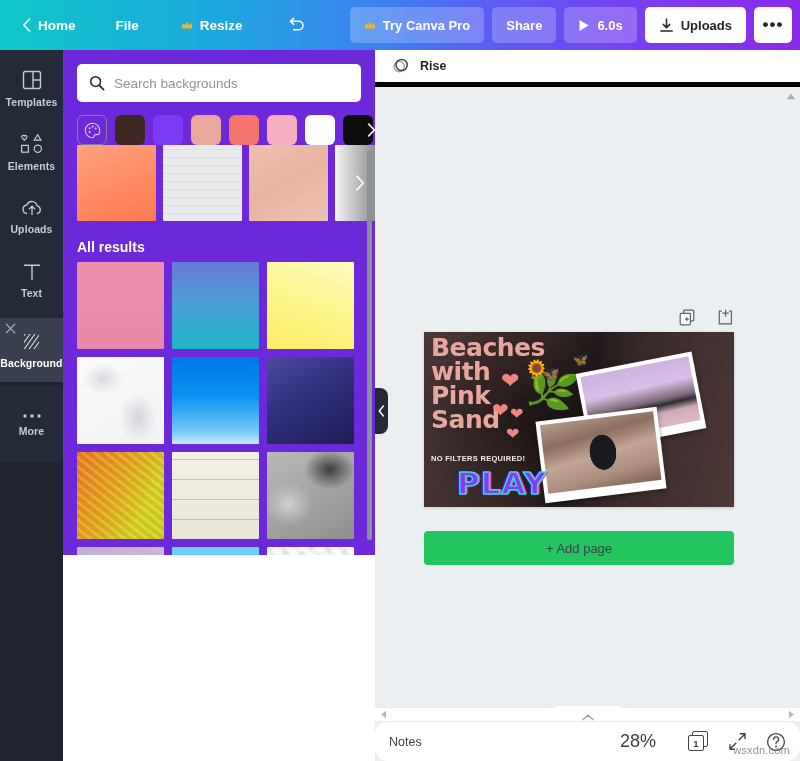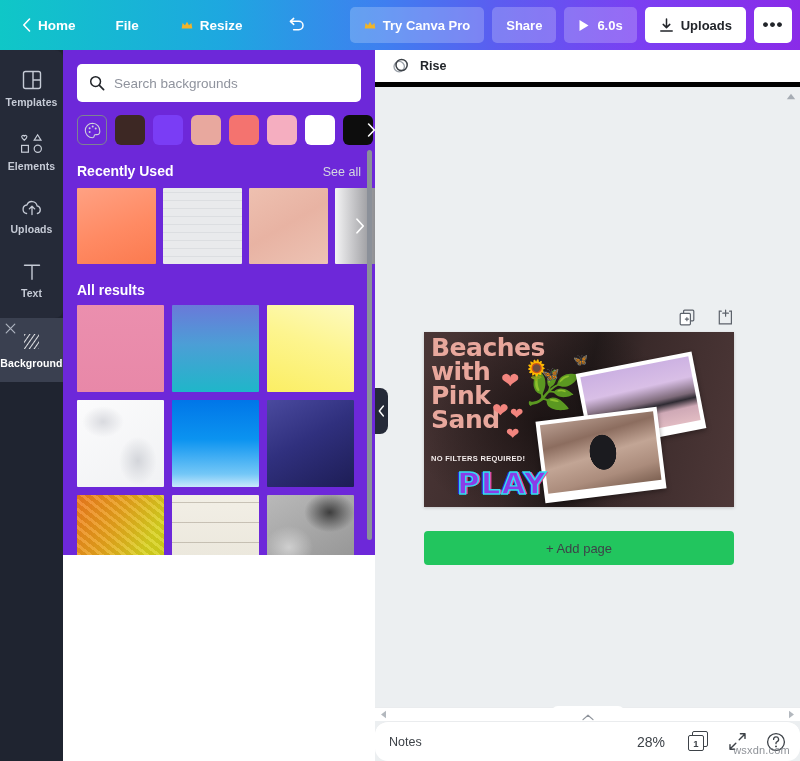--- a/index.html
+++ b/index.html
@@ -223,21 +223,21 @@
     color: #8d929a; font-size: 9px; cursor: pointer;
   }
 
   .ed-footer {
     position: absolute; left: 0; bottom: 0; width: 425px; height: 40px;
     background: #fff; border-top: 1px solid #eaecee;
     display: flex; align-items: center; padding: 0 14px; border-radius: 13px;
   }
   .ed-footer .notes { font-size: 12.5px; color: #3d4248; cursor: pointer; }
   .ed-footer .spacer { flex: 1; }
-  .zoomval { font-size: 14px; color: #3d4248; margin-right: 23px; cursor: pointer; }
+  .zoomval { font-size: 18px; color: #3d4248; margin-right: 32px; cursor: pointer; }
   .f-icon { margin-right: 19px; color: #3d4248; cursor: pointer; display: flex; }
   .f-icon:last-child { margin-right: 0; }
   .pagecount {
     position: relative; width: 21px; height: 21px;
   }
   .pc-back {
     position: absolute; left: 4px; top: 0; width: 16px; height: 16px;
     border: 1.4px solid #3d4248; border-radius: 2px; background: #fff;
   }
   .pc-front {
@@ -379,20 +379,32 @@
               <pattern id="hatch" width="4" height="4" patternUnits="userSpaceOnUse" patternTransform="rotate(35)">
                 <line x1="0" y1="0" x2="0" y2="4" stroke="#ffffff" stroke-width="1.7"></line>
               </pattern>
             </defs>
           <rect x="3" y="2" width="15" height="15" fill="url(#hatch)"></rect>
         </svg>
       </span>
       <span class="lbl">Background</span>
     </div>
 
+    <div class="rail-group" style="margin-top:4px">
+      <div class="rail-item">
+        <span>
+          <svg width="22" height="8" viewBox="0 0 22 8">
+              <circle cx="4" cy="4" r="1.7" fill="currentColor"></circle>
+              <circle cx="11" cy="4" r="1.7" fill="currentColor"></circle>
+              <circle cx="18" cy="4" r="1.7" fill="currentColor"></circle>
+            </svg>
+        </span>
+        <span class="lbl">More</span>
+      </div>
+    </div>
   </div>
 
   <div class="panel">
 
     <div class="search-wrap">
       <div class="search">
         <span>
           <svg width="16" height="16" viewBox="0 0 16 16">
               <circle cx="6.6" cy="6.6" r="4.9" stroke="#22252a" stroke-width="1.5" fill="none"></circle>
               <path d="M10.4 10.4 14.6 14.6" stroke="#22252a" stroke-width="1.7" fill="none" stroke-linecap="round"></path>
@@ -420,24 +432,20 @@
       <div class="sw" style="background:#ffffff"></div>
       <div class="sw sw-last" style="background:#0d0d0d">
         <span class="sw-chev">
           <svg width="9" height="14" viewBox="0 0 9 14">
               <path d="M1.6 1 7.3 7l-5.7 6" stroke="#fff" stroke-width="1.6" fill="none" stroke-linecap="round" stroke-linejoin="round"></path>
             </svg>
         </span>
       </div>
     </div>
 
-    <div class="sec-head">
-      <span class="sec-title">Recently Used</span>
-      <span class="sec-link">See all</span>
-    </div>
 
     <div class="recent-row">
       <div class="th" style="background:linear-gradient(160deg,#ffa183 0%,#ff8a63 55%,#fb7a4f 100%)"></div>
       <div class="th" style="background:repeating-linear-gradient(0deg,#e9eaec 0 7px,#dcdee1 7px 8px),repeating-linear-gradient(90deg,rgba(255,255,255,0) 0 17px,#d2d4d8 17px 18px)"></div>
       <div class="th" style="background:linear-gradient(150deg,#eec0b0 0%,#e8b3a3 48%,#edc3b4 100%)"></div>
       <div class="th" style="background:linear-gradient(90deg,#f4f4f5 0%,#9a9a9e 45%,#2c2c2f 100%)"></div>
       <div class="recent-chev">
         <svg width="10" height="16" viewBox="0 0 10 16">
             <path d="M2 1.2 8.2 8 2 14.8" stroke="#fff" stroke-width="1.7" fill="none" stroke-linecap="round" stroke-linejoin="round"></path>
           </svg>

